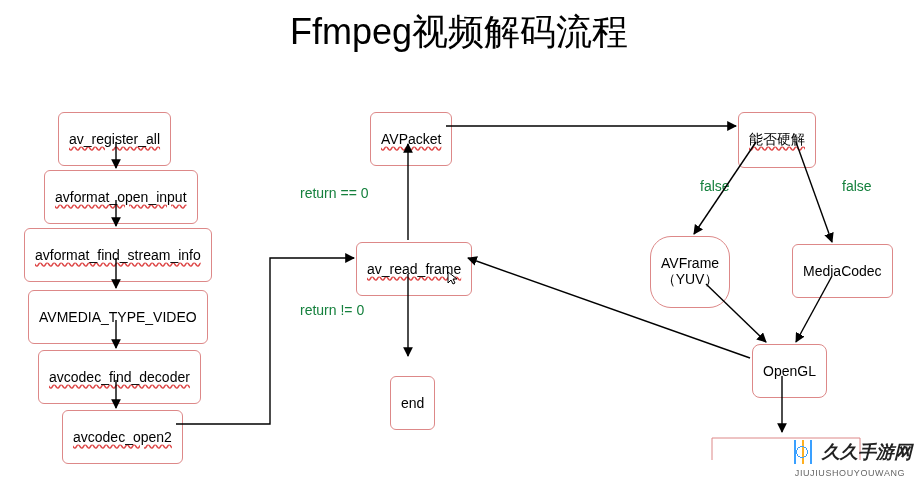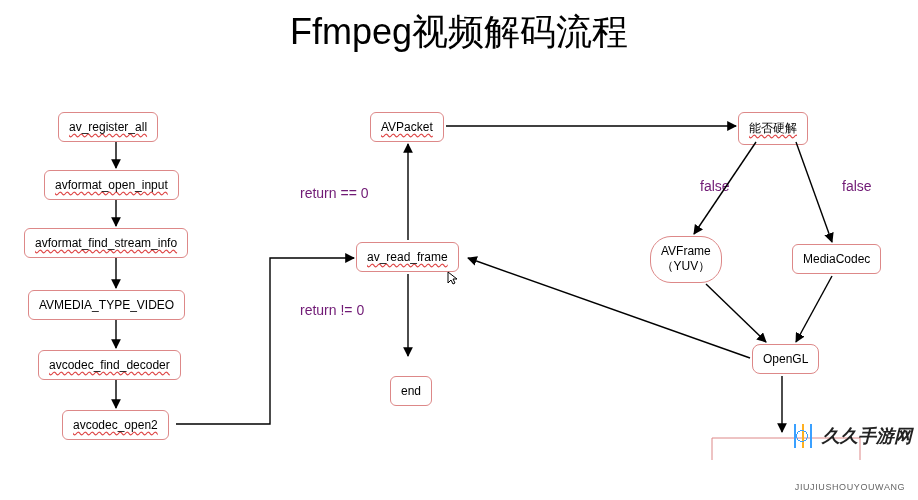--- a/index.html
+++ b/index.html
@@ -19,51 +19,51 @@
     text-align: center;
     font-size: 36px;
     font-weight: 400;
     color: #000;
   }
   .node {
     position: absolute;
     border: 1px solid #d88;
     border-radius: 6px;
     background: #fff;
-    padding: 7px 10px;
-    font-size: 12px;
+    padding: 18px 10px;
+    font-size: 14px;
     color: #000;
     text-align: center;
     white-space: nowrap;
     text-decoration: underline;
     text-decoration-style: wavy;
     text-decoration-color: #d44;
     text-underline-offset: 2px;
   }
   .node.noul { text-decoration: none; }
   .label {
     position: absolute;
     font-size: 14px;
-    color: #701a75;
+    color: #15803d;
   }
   svg.arrows {
     position: absolute;
     top: 0; left: 0;
     width: 918px;
     height: 500px;
     pointer-events: none;
   }
   .watermark {
     position: absolute;
     right: 6px;
-    bottom: 8px;
+    bottom: 22px;
     display: flex;
     flex-direction: column;
     align-items: center;
-    gap: 16px;
+    gap: 2px;
   }
   .wm-row { display:flex; align-items:center; gap:6px; }
   .wm-logo {
     width: 28px; height: 28px;
     display: inline-block;
     background:
       radial-gradient(circle at 50% 50%, transparent 5px, #3aa0ff 5px 6px, transparent 6px),
       linear-gradient(90deg,#3aa0ff 2px,transparent 2px) 6px 2px/4px 24px,
       linear-gradient(90deg,#ffb020 2px,transparent 2px) 14px 2px/4px 24px,
       linear-gradient(90deg,#3aa0ff 2px,transparent 2px) 22px 2px/4px 24px;
@@ -74,21 +74,20 @@
     font-size: 18px;
     font-style: italic;
     font-weight: 700;
     color: #222;
   }
   .wmurl {
     font-size: 9px;
     letter-spacing: 0.6px;
     color: #666;
     text-transform: uppercase;
-    margin-top: 16px;
   }
   .cursor {
     position: absolute;
     width: 16px; height: 16px;
     pointer-events: none;
   }
   .cursor svg { width:16px; height:16px; }
 </style>
 </head>
 <body>

